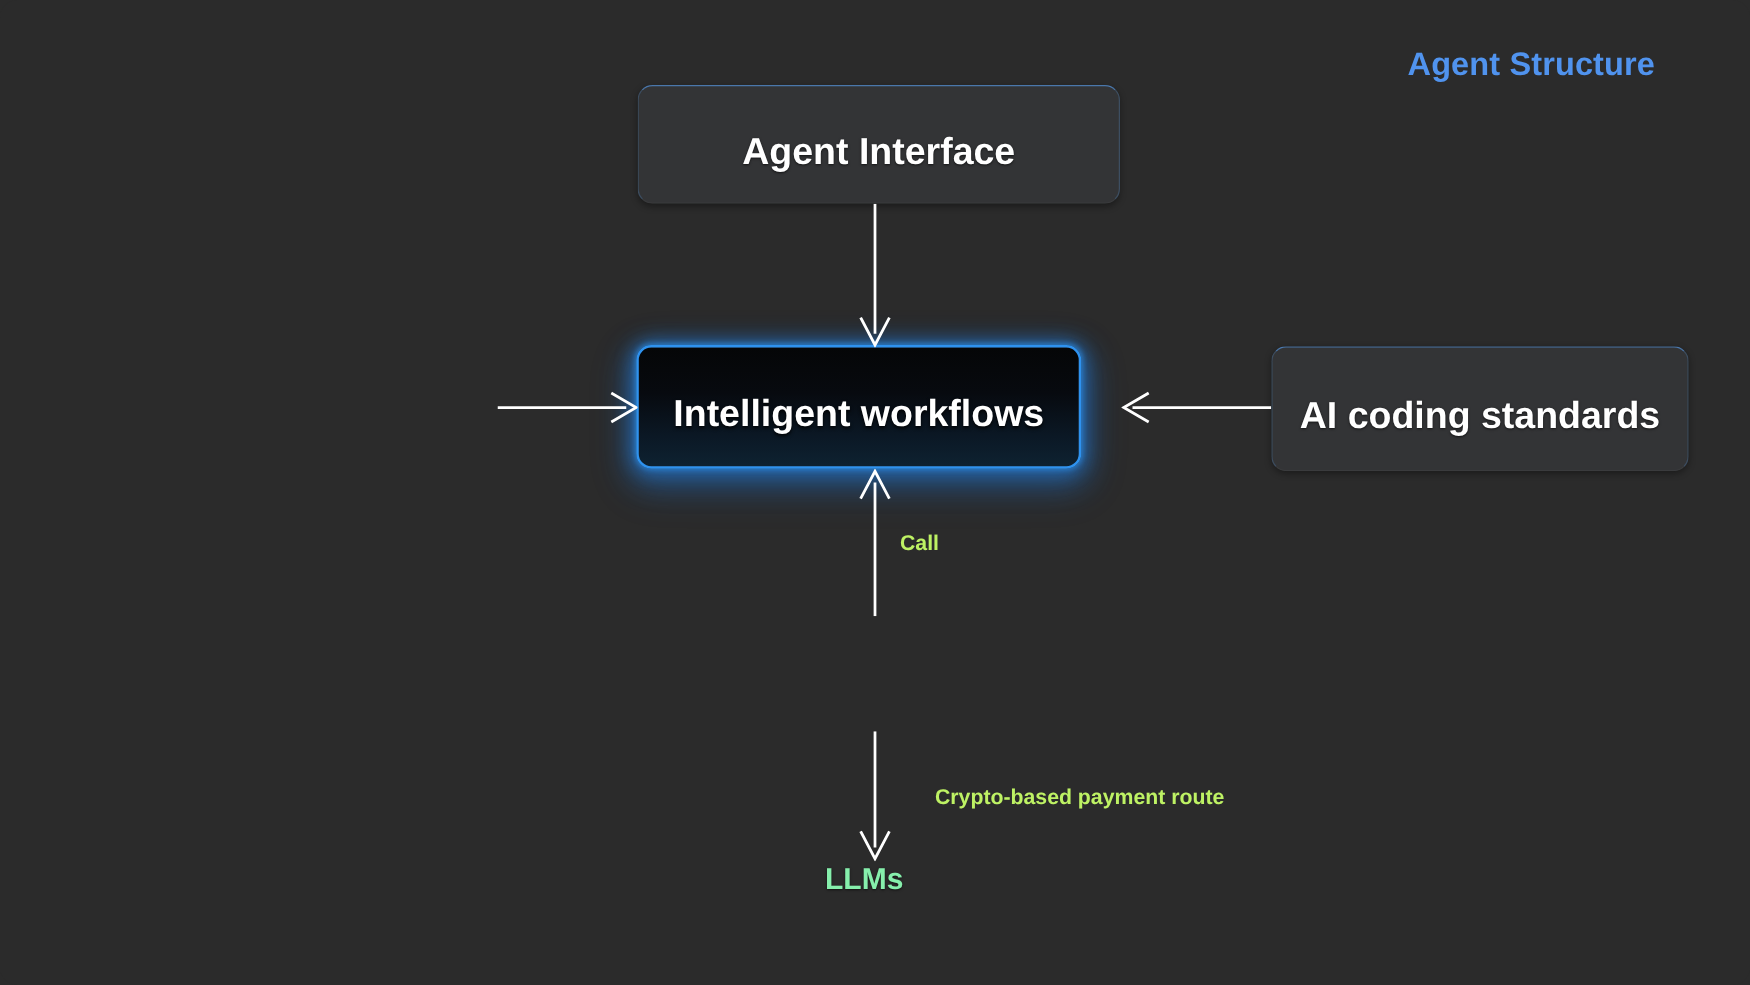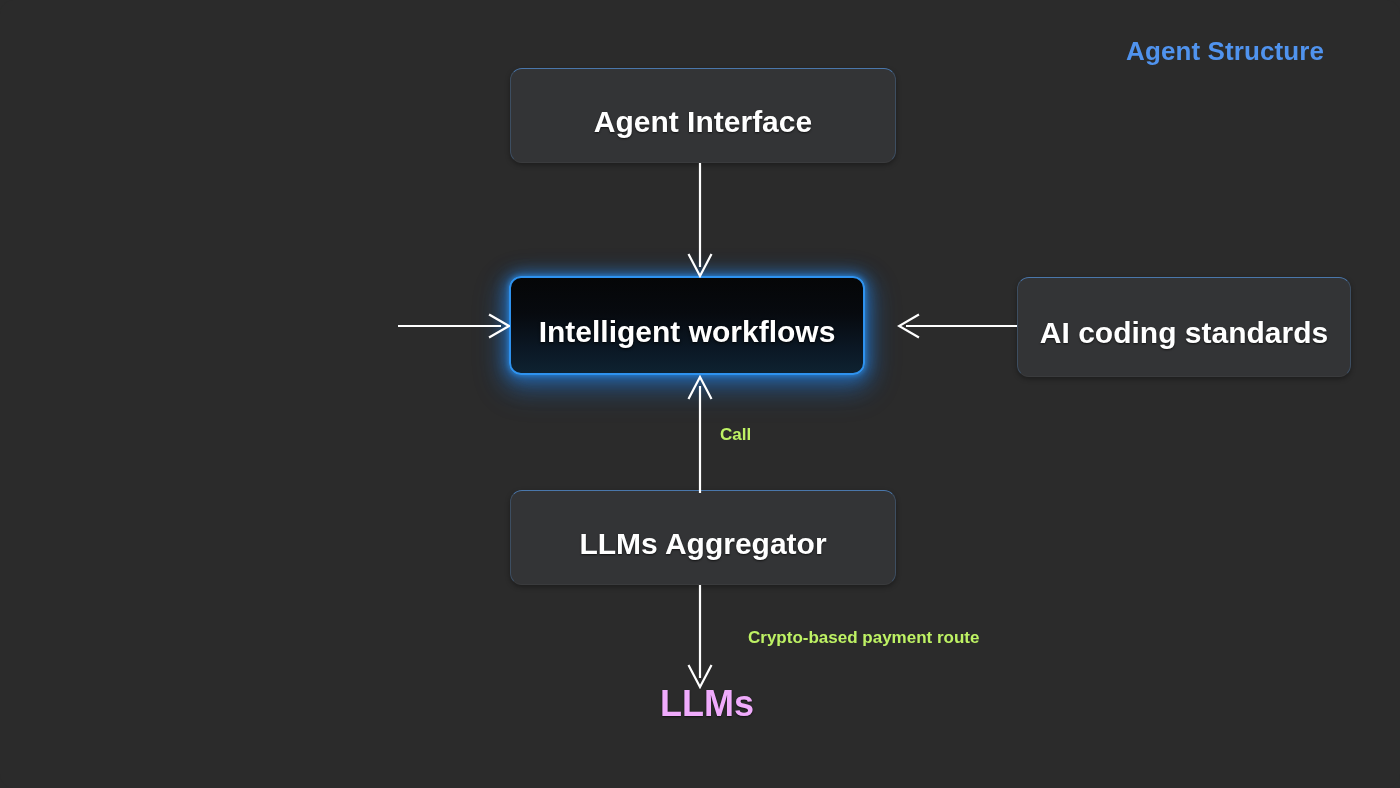--- a/index.html
+++ b/index.html
@@ -87,23 +87,23 @@
        0 6px 22px 5px rgba(33,125,225,0.38),
        0 10px 30px 8px rgba(28,110,205,0.22);
   }
   #node-intelligent-workflows .node-label {
     text-shadow: 0 1px 3px rgba(0,0,0,0.9);
   }
 
   
   .text-node {
     position: absolute;
-    color: #f0abfc;
+    color: #86efac;
     font-weight: bold;
-    font-size: 36px;
+    font-size: 24px;
     white-space: nowrap;
     text-shadow: 0 1px 2px rgba(0,0,0,0.6);
   }
   #node-llms {
     left: 660px; top: 704px;
     transform: translateY(-50%);
   }
 
   
   .connector {
@@ -140,23 +140,20 @@
 
 
   <div class="node" id="node-intelligent-workflows">
     <span class="node-label">Intelligent workflows</span>
   </div>
 
   <div class="node" id="node-ai-coding-standards">
     <span class="node-label">AI coding standards</span>
   </div>
 
-  <div class="node" id="node-llms-aggregator">
-    <span class="node-label">LLMs Aggregator</span>
-  </div>
 
   <div class="text-node" id="node-llms">LLMs</div>
 
   <svg class="connector" id="conn-interface-to-workflows" viewBox="0 0 50 115" width="50" height="115">
     <line x1="25" y1="0" x2="25" y2="104" stroke="#ffffff" stroke-width="2.2"></line>
     <path d="M 14 92 L 25 113 L 36 92" fill="none" stroke="#ffffff" stroke-width="2.2" stroke-linecap="square" stroke-linejoin="miter"></path>
   </svg>
 
   <svg class="connector" id="conn-mcp-to-workflows" viewBox="0 0 112 42" width="112" height="42">
     <line x1="0" y1="21" x2="103" y2="21" stroke="#ffffff" stroke-width="2.2"></line>

